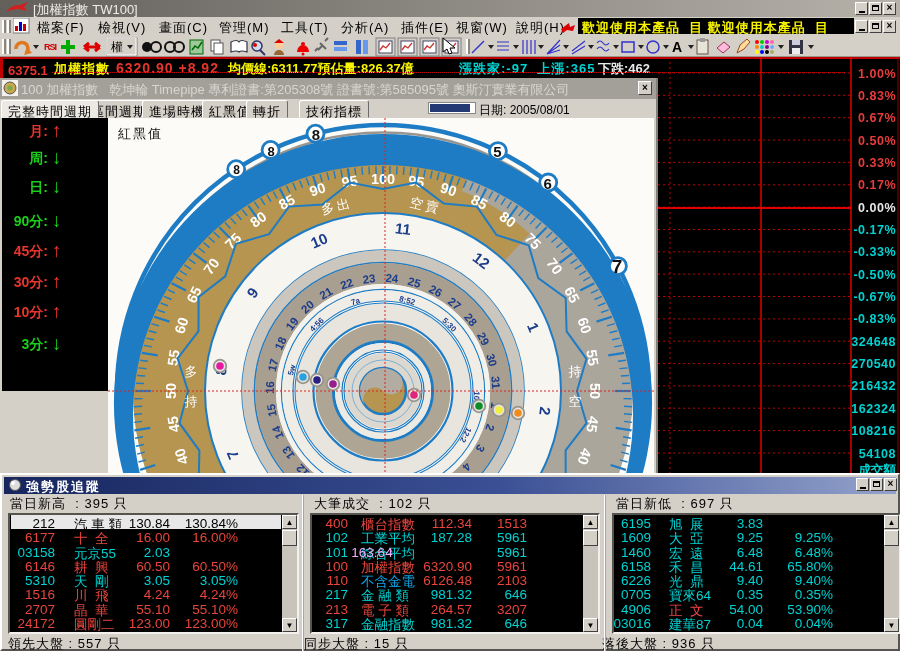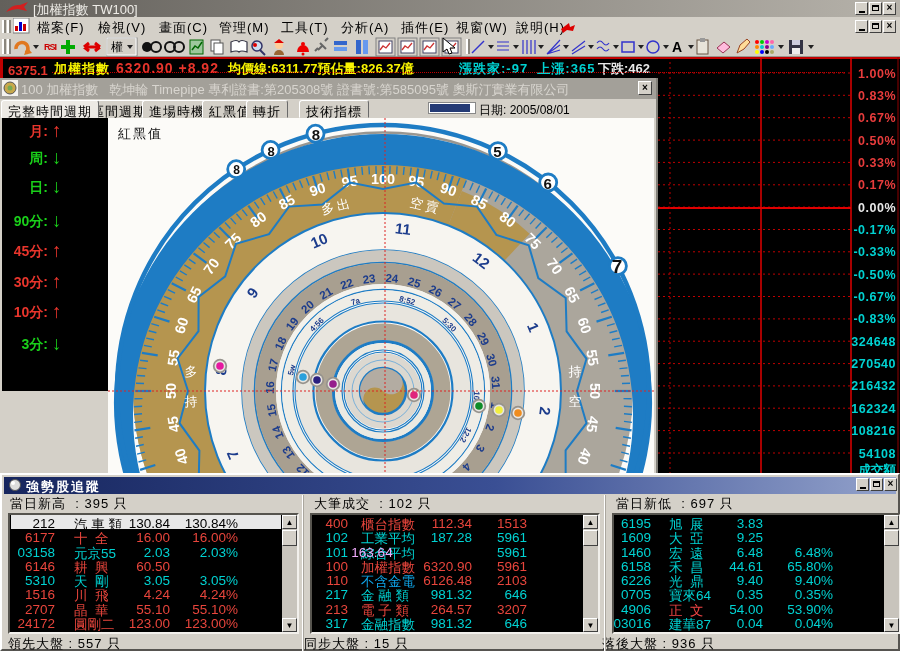--- a/index.html
+++ b/index.html
@@ -56,20 +56,21 @@
  <div class="mi" style="left:159px">畫面(C)</div>
  <div class="mi" style="left:219px">管理(M)</div>
  <div class="mi" style="left:281px">工具(T)</div>
  <div class="mi" style="left:341px">分析(A)</div>
  <div class="mi" style="left:401px">插件(E)</div>
  <div class="mi" style="left:456px">視窗(W)</div>
  <div class="mi" style="left:516px">說明(H)</div>
  <svg width="18" height="16" style="position:absolute;left:559px;top:2px">
       <path d="M2,10 l8,-6 1,4 5,-2 -2,6 -6,-1 -4,3 z" fill="#d00"></path>
     </svg>
+ <div style="position:absolute;left:578px;top:1px;width:276px;height:16px;background:#000;color:#f8f400;font-weight:bold;overflow:hidden;letter-spacing:1px;padding:1px 0 0 4px">歡迎使用本產品&nbsp;&nbsp;目 歡迎使用本產品&nbsp;&nbsp;目</div>
  <div style="position:absolute;left:855px;top:3px;width:13px;height:13px;background:#d4d0c8;border:1px solid;border-color:#fff #404040 #404040 #fff;font-size:10px;line-height:10px;text-align:center;color:#000;font-weight:bold"><span style="display:inline-block;width:6px;height:2px;background:#000;margin-top:8px"></span></div><div style="position:absolute;left:869px;top:3px;width:13px;height:13px;background:#d4d0c8;border:1px solid;border-color:#fff #404040 #404040 #fff;font-size:10px;line-height:10px;text-align:center;color:#000;font-weight:bold"><span style="display:inline-block;width:7px;height:6px;border:1px solid #000;border-top-width:2px;margin-top:2px"></span></div><div style="position:absolute;left:883px;top:3px;width:13px;height:13px;background:#d4d0c8;border:1px solid;border-color:#fff #404040 #404040 #fff;font-size:10px;line-height:10px;text-align:center;color:#000;font-weight:bold">×</div>
 </div>
 
 <div class="abs toolbar">
     <svg width="900" height="22" viewBox="0 0 900 22" style="position:absolute;left:0;top:0">
       <rect x="2" y="3" width="2" height="15" fill="#fff"></rect>
       <rect x="4" y="3" width="2" height="15" fill="#8a867e"></rect>
       <rect x="7" y="3" width="2" height="15" fill="#fff"></rect>
       <rect x="9" y="3" width="2" height="15" fill="#8a867e"></rect>
       <path d="M16,13 a6,6 0 1,1 10,4" fill="none" stroke="#e07820" stroke-width="3.5"></path>
@@ -570,24 +571,24 @@
       <div style="position:absolute;left:64px;top:1px;color:#000">汽 車 類</div>
       <div style="position:absolute;left:-40px;width:200px;text-align:right;top:1px;color:#000">130.84</div>
       <div style="position:absolute;left:28px;width:200px;text-align:right;top:1px;color:#000">130.84%</div>
       <div style="position:absolute;left:-155px;width:200px;text-align:right;top:15px;color:#e8453c">6177</div>
       <div style="position:absolute;left:64px;top:15px;color:#e8453c">十&nbsp;&nbsp;全</div>
       <div style="position:absolute;left:-40px;width:200px;text-align:right;top:15px;color:#e8453c">16.00</div>
       <div style="position:absolute;left:28px;width:200px;text-align:right;top:15px;color:#e8453c">16.00%</div>
       <div style="position:absolute;left:-155px;width:200px;text-align:right;top:30px;color:#00d2d2">03158</div>
       <div style="position:absolute;left:64px;top:30px;color:#00d2d2">元京55</div>
       <div style="position:absolute;left:-40px;width:200px;text-align:right;top:30px;color:#00d2d2">2.03</div>
-      <div style="position:absolute;left:28px;width:200px;text-align:right;top:30px;color:#00d2d2">2.03%</div>
       <div style="position:absolute;left:-155px;width:200px;text-align:right;top:44px;color:#e8453c">6146</div>
       <div style="position:absolute;left:64px;top:44px;color:#e8453c">耕&nbsp;&nbsp;興</div>
       <div style="position:absolute;left:-40px;width:200px;text-align:right;top:44px;color:#e8453c">60.50</div>
+      <div style="position:absolute;left:28px;width:200px;text-align:right;top:44px;color:#e8453c">60.50%</div>
       <div style="position:absolute;left:-155px;width:200px;text-align:right;top:58px;color:#00d2d2">5310</div>
       <div style="position:absolute;left:64px;top:58px;color:#00d2d2">天&nbsp;&nbsp;剛</div>
       <div style="position:absolute;left:-40px;width:200px;text-align:right;top:58px;color:#00d2d2">3.05</div>
       <div style="position:absolute;left:28px;width:200px;text-align:right;top:58px;color:#00d2d2">3.05%</div>
       <div style="position:absolute;left:-155px;width:200px;text-align:right;top:72px;color:#e8453c">1516</div>
       <div style="position:absolute;left:64px;top:72px;color:#e8453c">川&nbsp;&nbsp;飛</div>
       <div style="position:absolute;left:-40px;width:200px;text-align:right;top:72px;color:#e8453c">4.24</div>
       <div style="position:absolute;left:28px;width:200px;text-align:right;top:72px;color:#e8453c">4.24%</div>
       <div style="position:absolute;left:-155px;width:200px;text-align:right;top:87px;color:#e8453c">2707</div>
       <div style="position:absolute;left:64px;top:87px;color:#e8453c">晶&nbsp;&nbsp;華</div>
@@ -658,20 +659,21 @@
         <div class="sbthumb" style="top:15px"></div>
       </div>
     </div>
     <div class="tbl" style="left:610px;width:289px">
       <div style="position:absolute;left:-163px;width:200px;text-align:right;top:1px;color:#00d2d2">6195</div>
       <div style="position:absolute;left:55px;top:1px;color:#00d2d2">旭&nbsp;&nbsp;展</div>
       <div style="position:absolute;left:-51px;width:200px;text-align:right;top:1px;color:#00d2d2">3.83</div>
       <div style="position:absolute;left:-163px;width:200px;text-align:right;top:15px;color:#00d2d2">1609</div>
       <div style="position:absolute;left:55px;top:15px;color:#00d2d2">大&nbsp;&nbsp;亞</div>
       <div style="position:absolute;left:-51px;width:200px;text-align:right;top:15px;color:#00d2d2">9.25</div>
+      <div style="position:absolute;left:19px;width:200px;text-align:right;top:15px;color:#00d2d2">9.25%</div>
       <div style="position:absolute;left:-163px;width:200px;text-align:right;top:30px;color:#00d2d2">1460</div>
       <div style="position:absolute;left:55px;top:30px;color:#00d2d2">宏&nbsp;&nbsp;遠</div>
       <div style="position:absolute;left:-51px;width:200px;text-align:right;top:30px;color:#00d2d2">6.48</div>
       <div style="position:absolute;left:19px;width:200px;text-align:right;top:30px;color:#00d2d2">6.48%</div>
       <div style="position:absolute;left:-163px;width:200px;text-align:right;top:44px;color:#00d2d2">6158</div>
       <div style="position:absolute;left:55px;top:44px;color:#00d2d2">禾&nbsp;&nbsp;昌</div>
       <div style="position:absolute;left:-51px;width:200px;text-align:right;top:44px;color:#00d2d2">44.61</div>
       <div style="position:absolute;left:19px;width:200px;text-align:right;top:44px;color:#00d2d2">65.80%</div>
       <div style="position:absolute;left:-163px;width:200px;text-align:right;top:58px;color:#00d2d2">6226</div>
       <div style="position:absolute;left:55px;top:58px;color:#00d2d2">光&nbsp;&nbsp;鼎</div>

